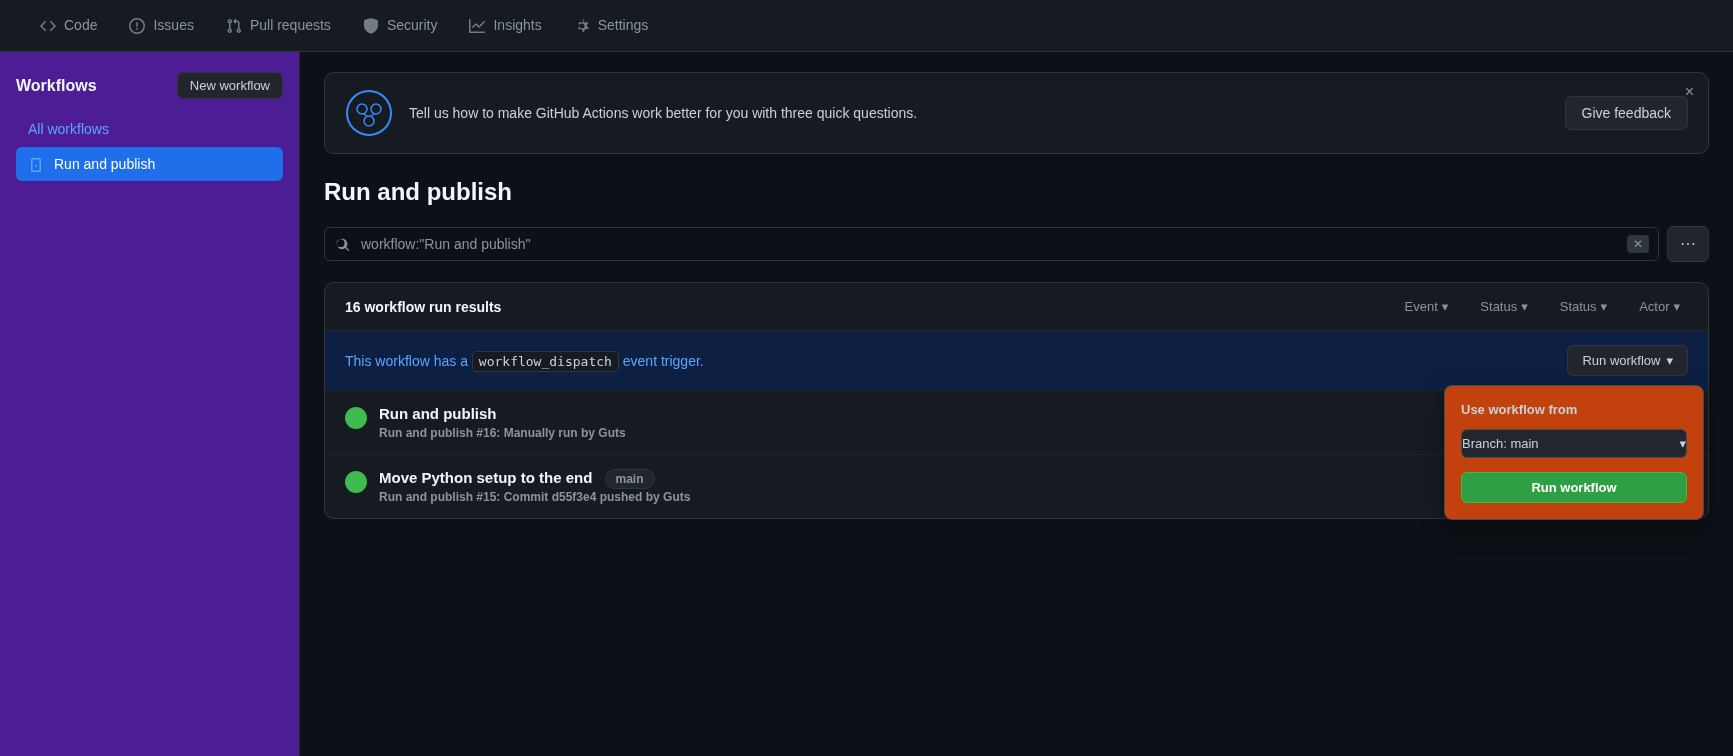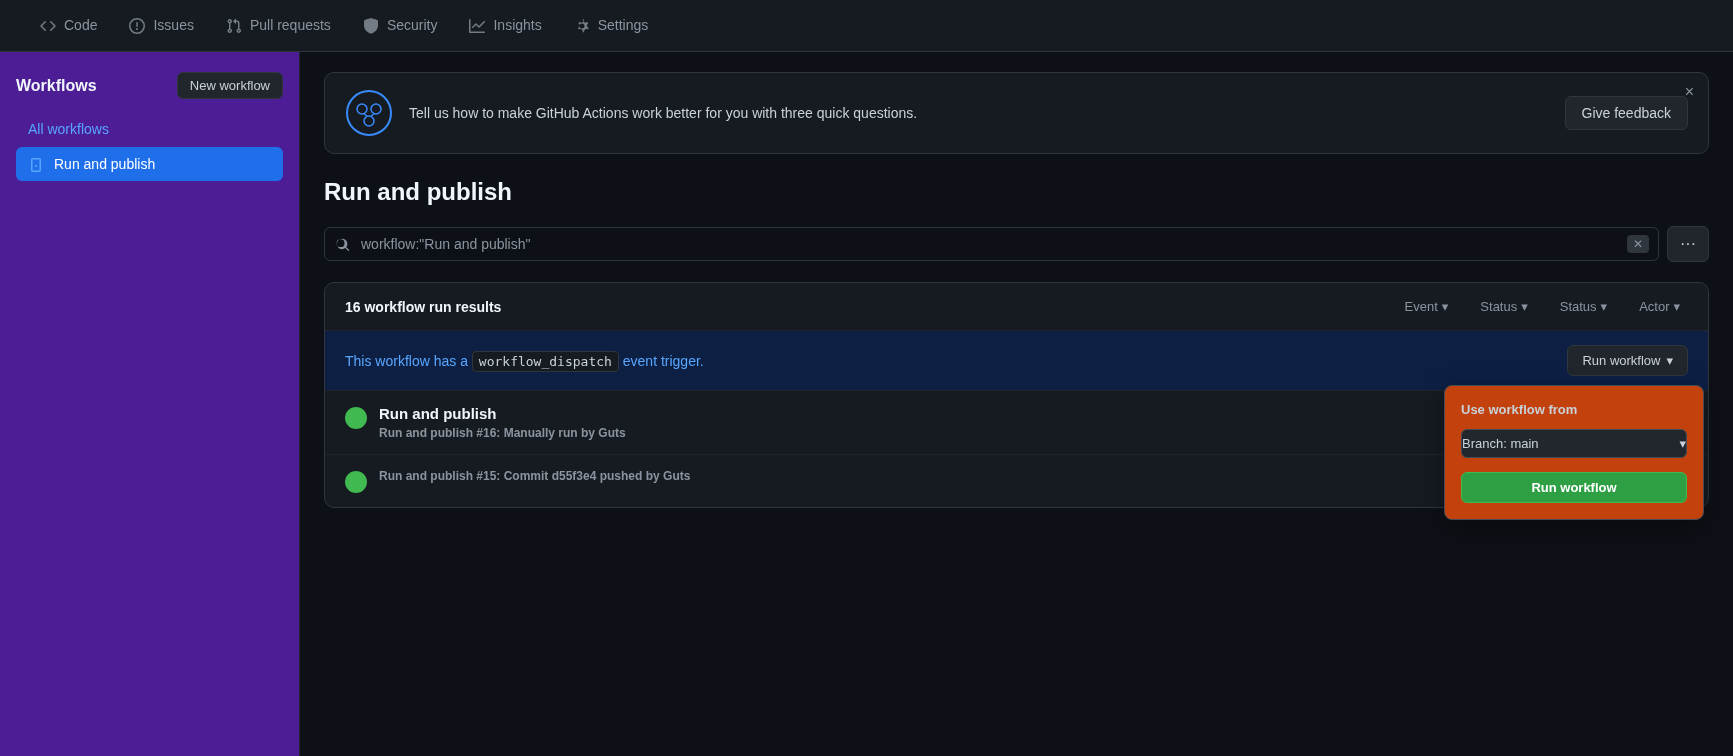--- a/index.html
+++ b/index.html
@@ -535,20 +535,24 @@
         </div>
       </div>
 
       <div class="workflow-run-item">
         <span class="run-status-icon">
           <svg width="22" height="22" viewBox="0 0 16 16" fill="#3fb950">
             <path d="M8 16A8 8 0 108 0a8 8 0 000 16zm3.78-9.72a.75.75 0 00-1.06-1.06L6.75 9.19 5.28 7.72a.75.75 0 00-1.06 1.06l2 2a.75.75 0 001.06 0l4.5-4.5z"></path>
           </svg>
         </span>
         <div class="run-info">
+          <div class="run-name">
+            <span>Move Python setup to the end</span>
+            <span class="branch-badge">main</span>
+          </div>
           <div class="run-meta">Run and publish #15: Commit d55f3e4 pushed by Guts</div>
         </div>
         <div style="margin-left:auto; display:flex; align-items:center; gap:6px; color:#8b949e; font-size:12px;">
           <svg width="14" height="14" viewBox="0 0 16 16" fill="currentColor">
             <path d="M8 0a8 8 0 110 16A8 8 0 018 0zm.5 4.75a.75.75 0 00-1.5 0v3.5c0 .199.079.39.22.53l2.5 2.5a.75.75 0 001.06-1.06L8.5 8.44V4.75z"></path>
           </svg>
           <span>39s</span>
         </div>
       </div>
 

